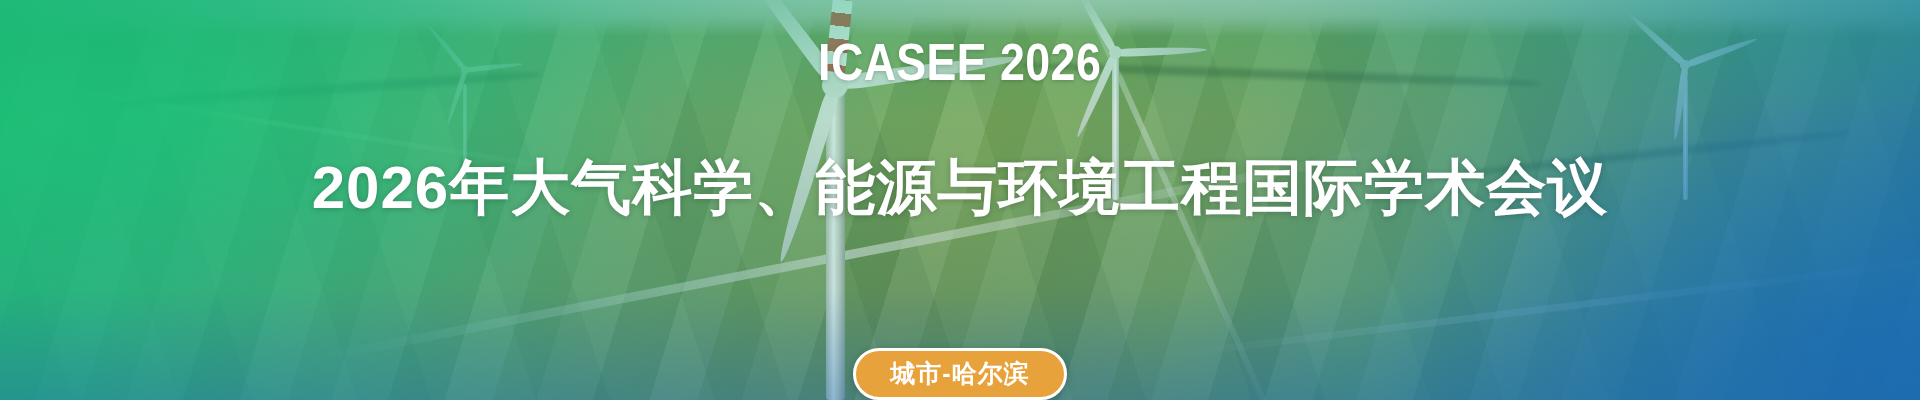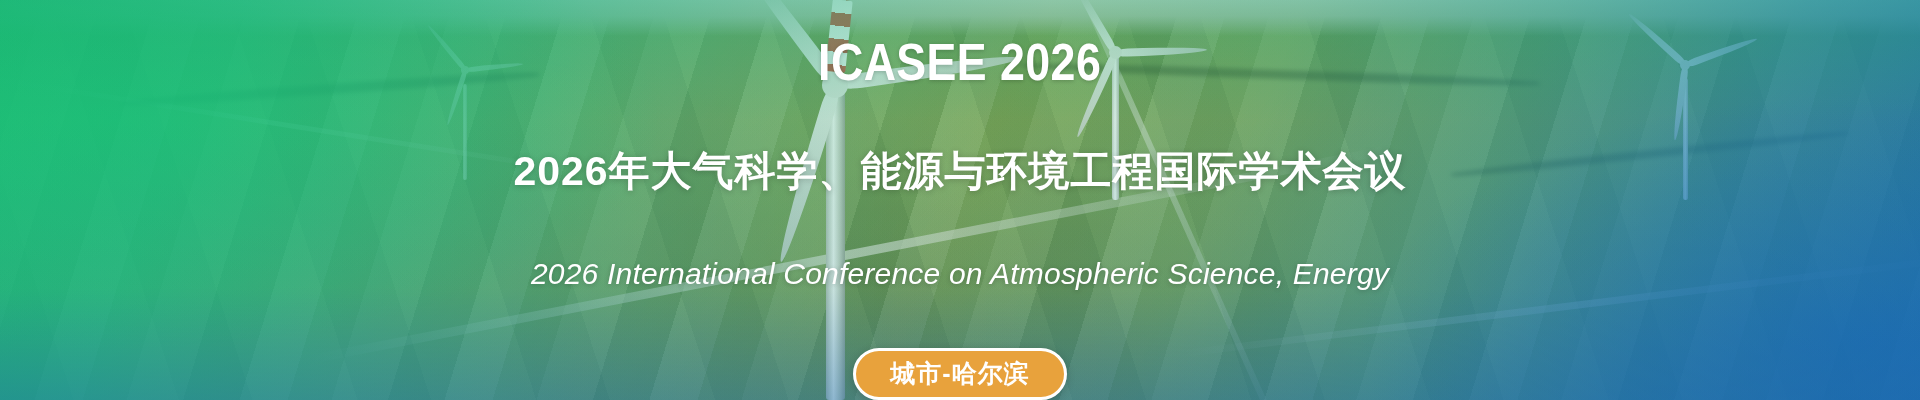--- a/index.html
+++ b/index.html
@@ -189,21 +189,21 @@
     font-size: 52px;
     font-weight: 700;
     line-height: 1;
     letter-spacing: 0.5px;
     transform: scaleX(0.86);
     text-shadow: 0 1px 5px rgba(0,0,0,0.20);
     margin-bottom: 10px;
   }
 
   .title-cn {
-    font-size: 41px;
+    font-size: 60px;
     font-weight: 700;
     line-height: 1.12;
     letter-spacing: 1px;
     text-shadow: 0 1px 6px rgba(0,0,0,0.22);
     margin-bottom: 10px;
     white-space: nowrap;
   }
 
   .title-en {
     font-size: 30px;
@@ -292,21 +292,20 @@
   <div class="wash"></div>
   <div class="wash2"></div>
 
   <div class="content">
 
     <div class="acronym">ICASEE 2026</div>
 
     <div class="title-cn">2026年大气科学、能源与环境工程国际学术会议</div>
 
     <div class="title-en">
-      <span class="ln">2026 International Conference on Atmospheric Science, Energy</span>
     </div>
 
     <div class="badge-wrap">
       <span class="badge">城市-哈尔滨</span>
     </div>
 
   </div>
 </div>
 
 </body></html>

